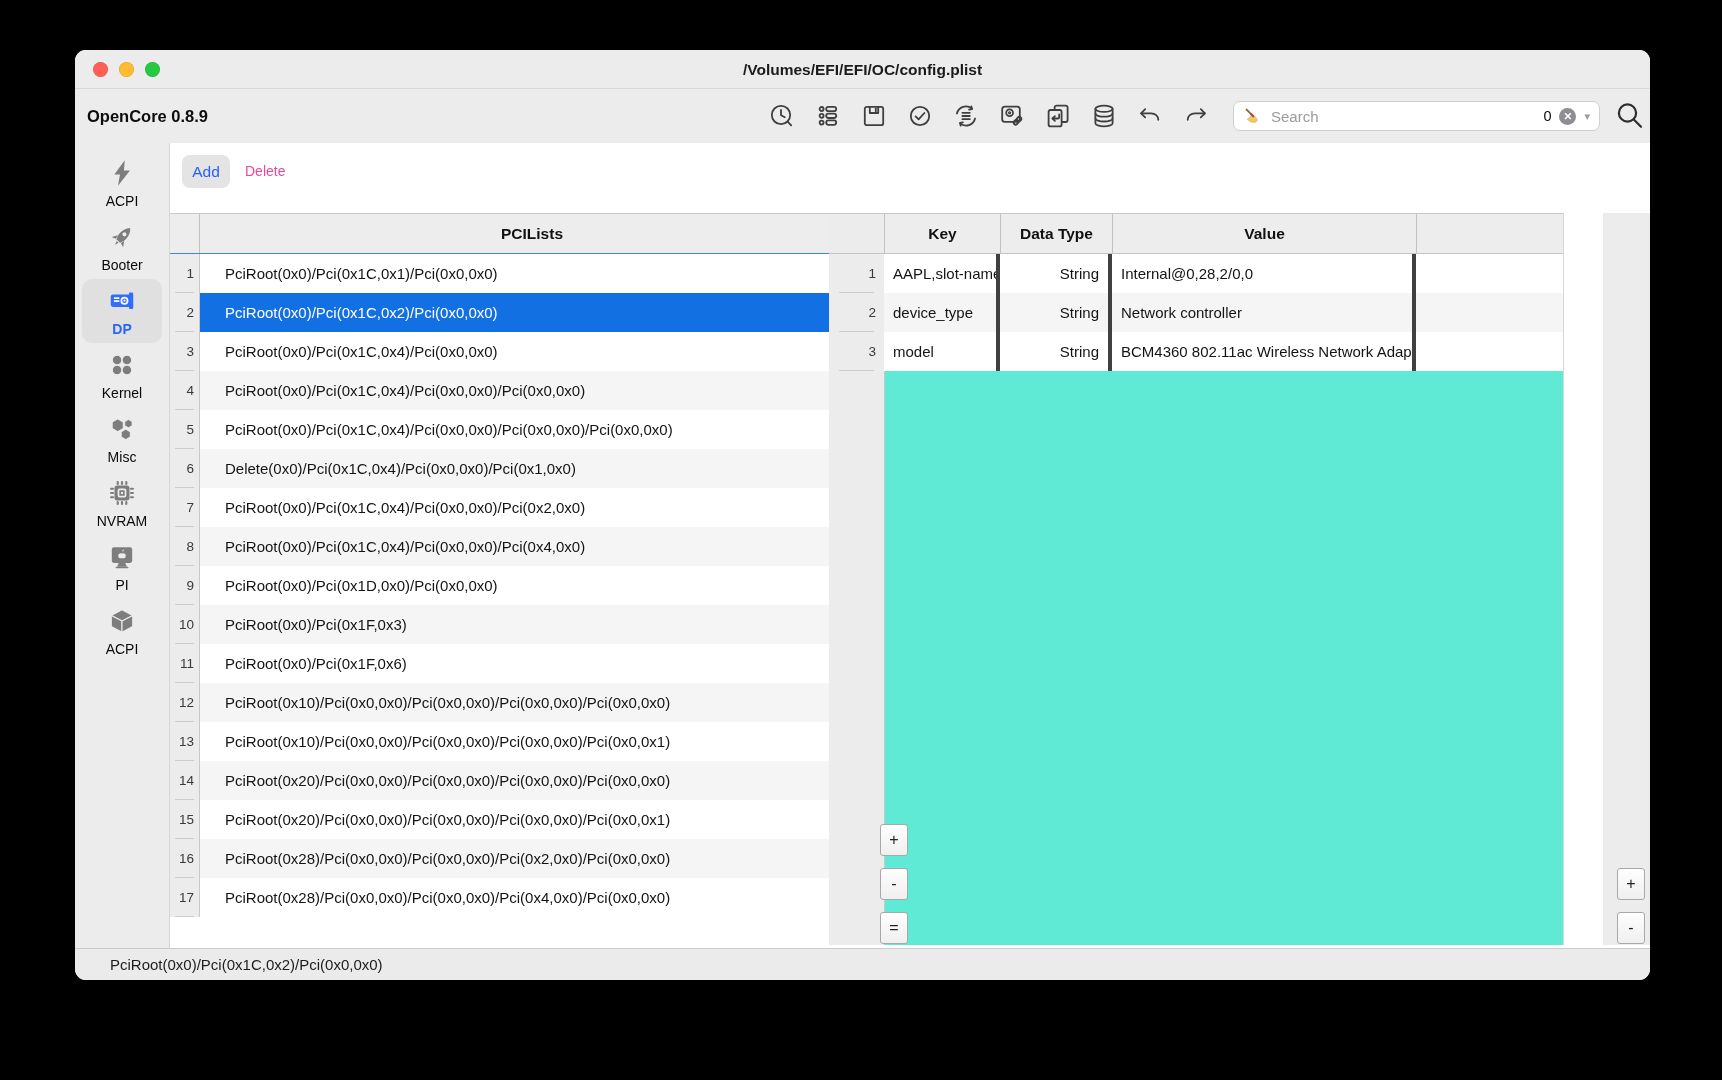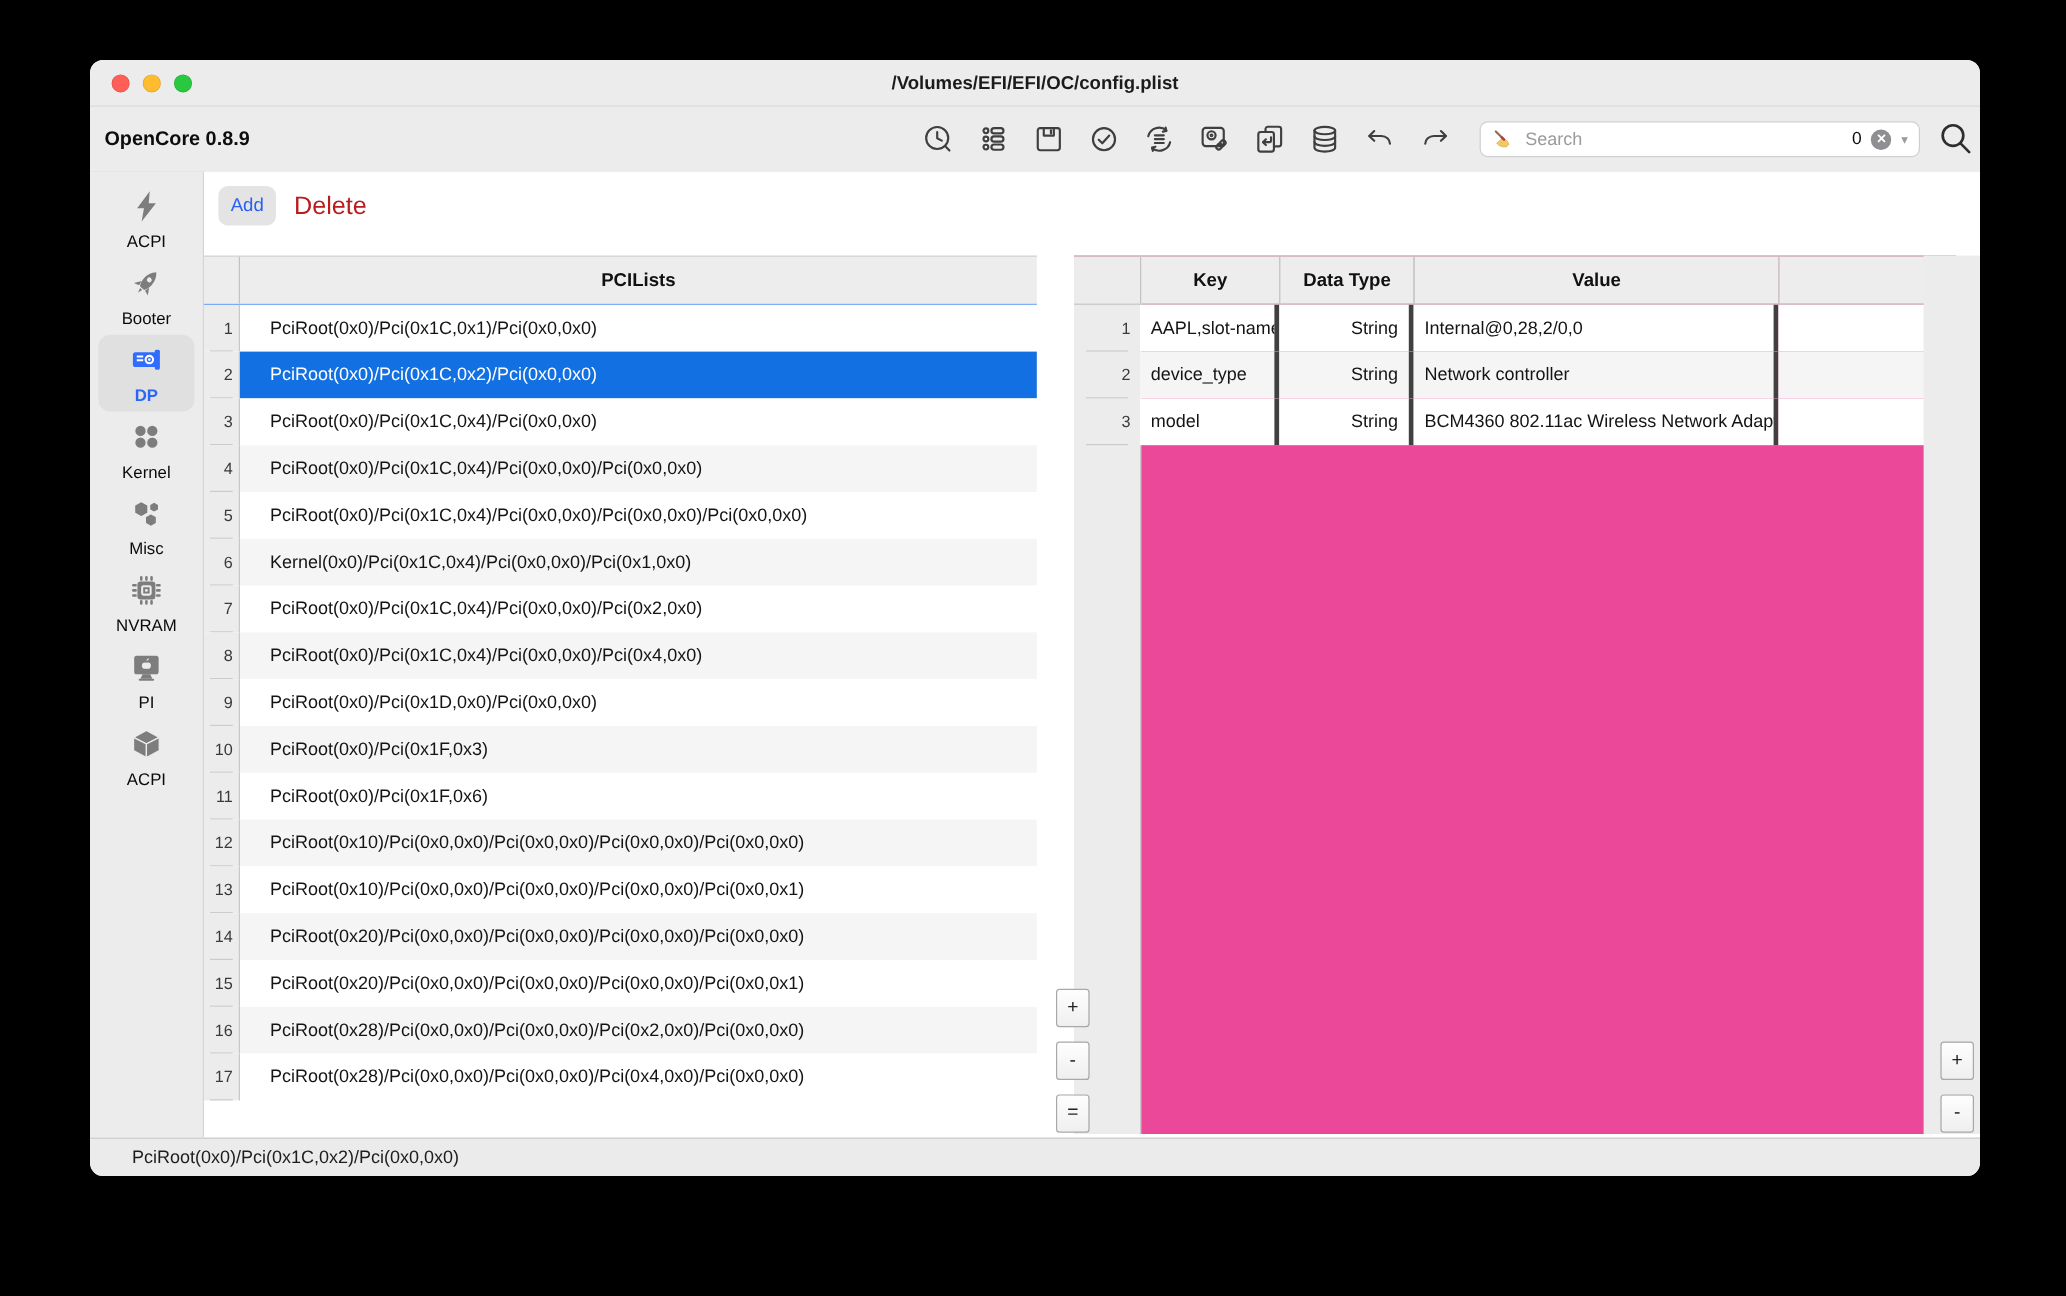--- a/index.html
+++ b/index.html
@@ -42,35 +42,35 @@
            border-right:1px solid #d6d6d6;box-sizing:border-box;display:flex;flex-direction:column;
            align-items:center;padding-top:8px;}
   .side-item{width:80px;height:64px;border-radius:10px;display:flex;flex-direction:column;
              align-items:center;justify-content:center;gap:1px;flex:0 0 auto;}
   .side-item.selected{background:#e0e0e0;}
   .side-label{font-size:14px;color:#0a0a0a;}
   .side-item.selected .side-label{color:#2965f6;font-weight:bold;}
   
   .btn-add{position:absolute;left:107px;top:105px;width:48px;height:33px;background:#e4e4e4;border-radius:8px;
            color:#2760f5;font-size:15.5px;line-height:33px;text-align:center;}
-  .btn-delete{position:absolute;left:170px;top:105px;height:33px;line-height:33px;font-size:21px;color:#b91c1c;}
+  .btn-delete{position:absolute;left:170px;top:105px;height:33px;line-height:33px;font-size:14px;color:#ec4899;}
   
   .ltable{position:absolute;left:95px;top:163px;width:694px;height:732px;background:#fff;border-top:1px solid #c9c9c9;}
   .lthead{display:grid;grid-template-columns:30px 1fr;height:39px;border-bottom:1px solid #3b82f6;}
   .gut-head{background:#ededed;border-right:1px solid #c2c2c2;}
   .lt-title{background:#ededed;text-align:center;line-height:39px;font-weight:bold;font-size:15.5px;color:#111;}
   .prow{display:grid;grid-template-columns:30px 1fr;height:39px;}
   .gcell{background:#ececec;border-right:1px solid #c9c9c9;position:relative;font-size:13.5px;color:#3a3a3a;
          text-align:right;padding-right:5px;line-height:39px;box-sizing:border-box;}
   .gcell::after{content:"";position:absolute;left:5px;right:5px;bottom:0;height:1px;background:#cccccc;}
   .pcell{font-size:15px;color:#141414;line-height:39px;padding-left:25px;white-space:nowrap;overflow:hidden;background:#fff;}
   .prow:nth-child(even) .pcell{background:#f5f5f5;}
   .prow.selected .pcell{background:var(--sel,#1270e3);color:#fff;}
   
-  .rtable{position:absolute;left:820px;top:163px;width:735px;height:732px;background:#ec4899;
+  .rtable{position:absolute;left:754px;top:163px;width:735px;height:732px;background:#5eead4;
           border-top:1px solid #c9c9c9;border-right:1px solid #d8d8d8;box-sizing:border-box;}
   .rgutterbg{position:absolute;left:0;top:0;bottom:0;width:55px;background:#ececec;border-right:1px solid #c9c9c9;}
   .rthead{position:relative;display:grid;grid-template-columns:55px 116px 112px 304px 1fr;height:39px;border-bottom:1px solid #c5c5c5;}
   .rth{background:#ededed;line-height:39px;text-align:center;font-weight:bold;font-size:15.5px;color:#111;}
   .rth + .rth{border-left:1px solid #c2c2c2;}
   .rth-gut{background:transparent;}
   .krow{position:relative;display:grid;grid-template-columns:55px 116px 112px 304px 1fr;height:39px;}
   .kgut{position:relative;text-align:right;padding-right:8px;line-height:39px;font-size:13.5px;color:#3a3a3a;box-sizing:border-box;}
   .kgut::after{content:"";position:absolute;left:10px;right:10px;bottom:0;height:1px;background:#cccccc;}
   .kc{line-height:39px;font-size:15px;color:#141414;border-right:4px solid #404040;padding:0 9px;
@@ -319,21 +319,21 @@
         <div class="prow">
           <div class="gcell">4</div>
           <div class="pcell">PciRoot(0x0)/Pci(0x1C,0x4)/Pci(0x0,0x0)/Pci(0x0,0x0)</div>
         </div>
         <div class="prow">
           <div class="gcell">5</div>
           <div class="pcell">PciRoot(0x0)/Pci(0x1C,0x4)/Pci(0x0,0x0)/Pci(0x0,0x0)/Pci(0x0,0x0)</div>
         </div>
         <div class="prow">
           <div class="gcell">6</div>
-          <div class="pcell">Kernel(0x0)/Pci(0x1C,0x4)/Pci(0x0,0x0)/Pci(0x1,0x0)</div>
+          <div class="pcell">Delete(0x0)/Pci(0x1C,0x4)/Pci(0x0,0x0)/Pci(0x1,0x0)</div>
         </div>
         <div class="prow">
           <div class="gcell">7</div>
           <div class="pcell">PciRoot(0x0)/Pci(0x1C,0x4)/Pci(0x0,0x0)/Pci(0x2,0x0)</div>
         </div>
         <div class="prow">
           <div class="gcell">8</div>
           <div class="pcell">PciRoot(0x0)/Pci(0x1C,0x4)/Pci(0x0,0x0)/Pci(0x4,0x0)</div>
         </div>
         <div class="prow">

